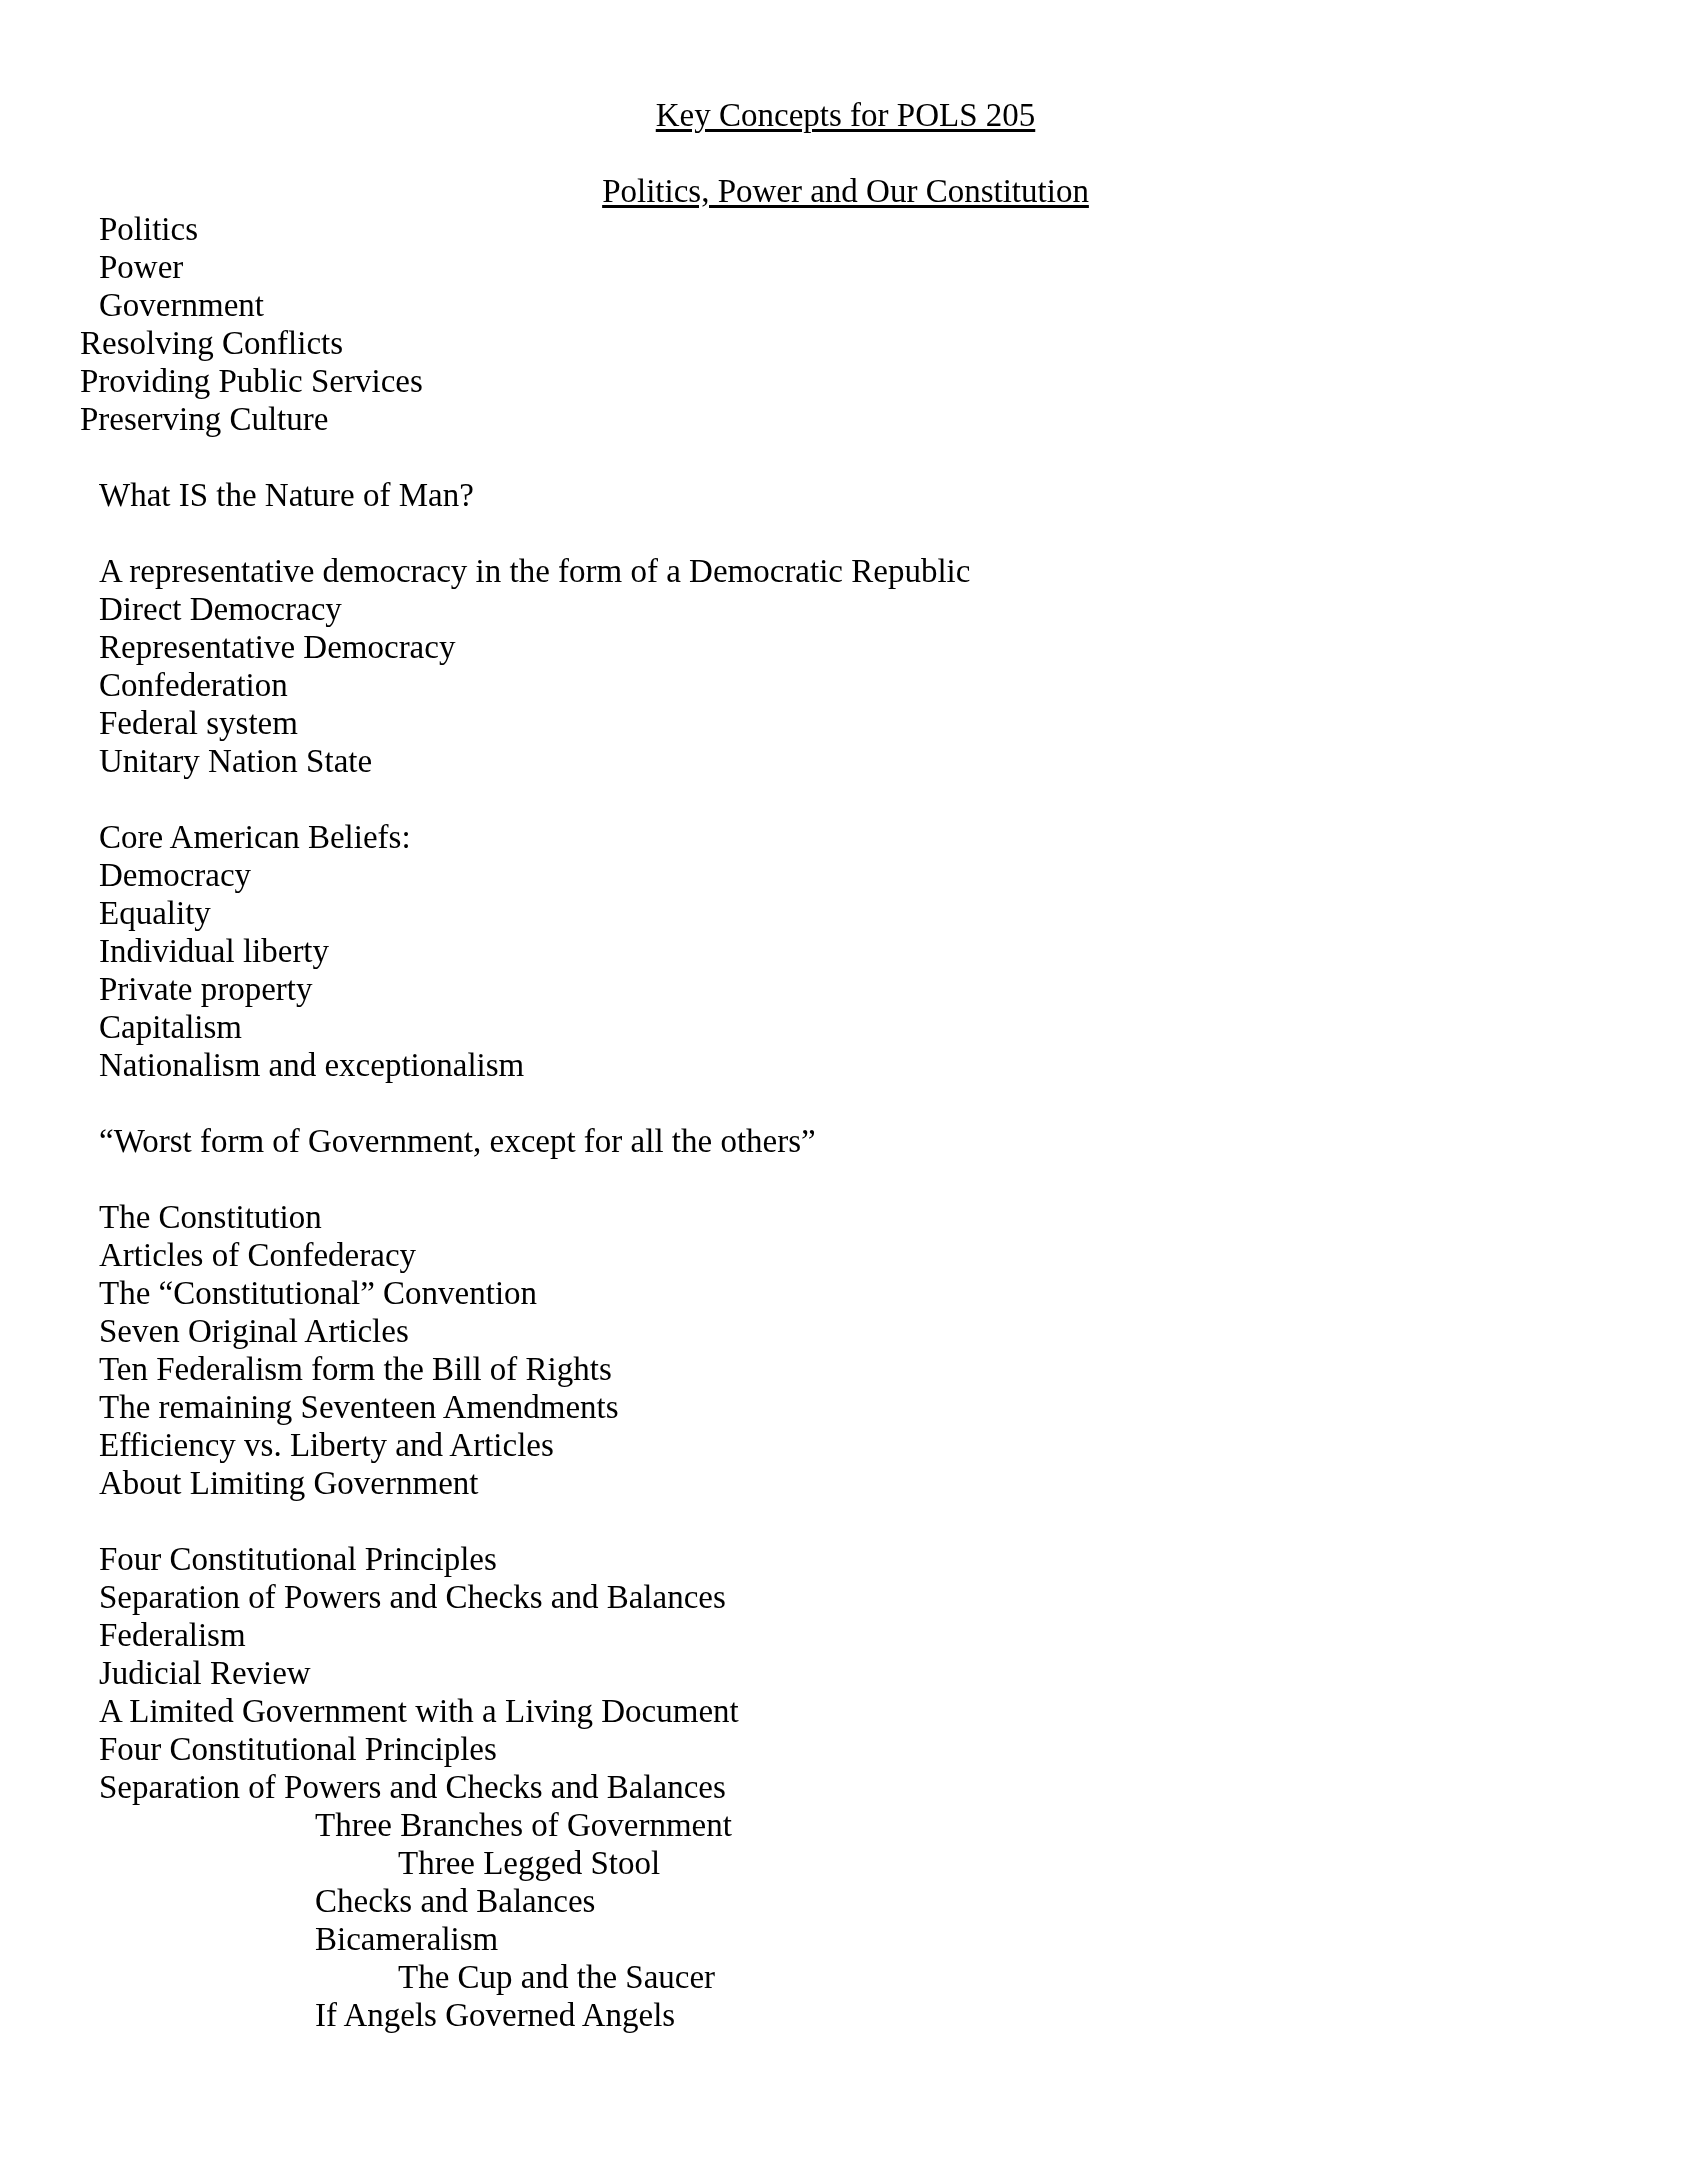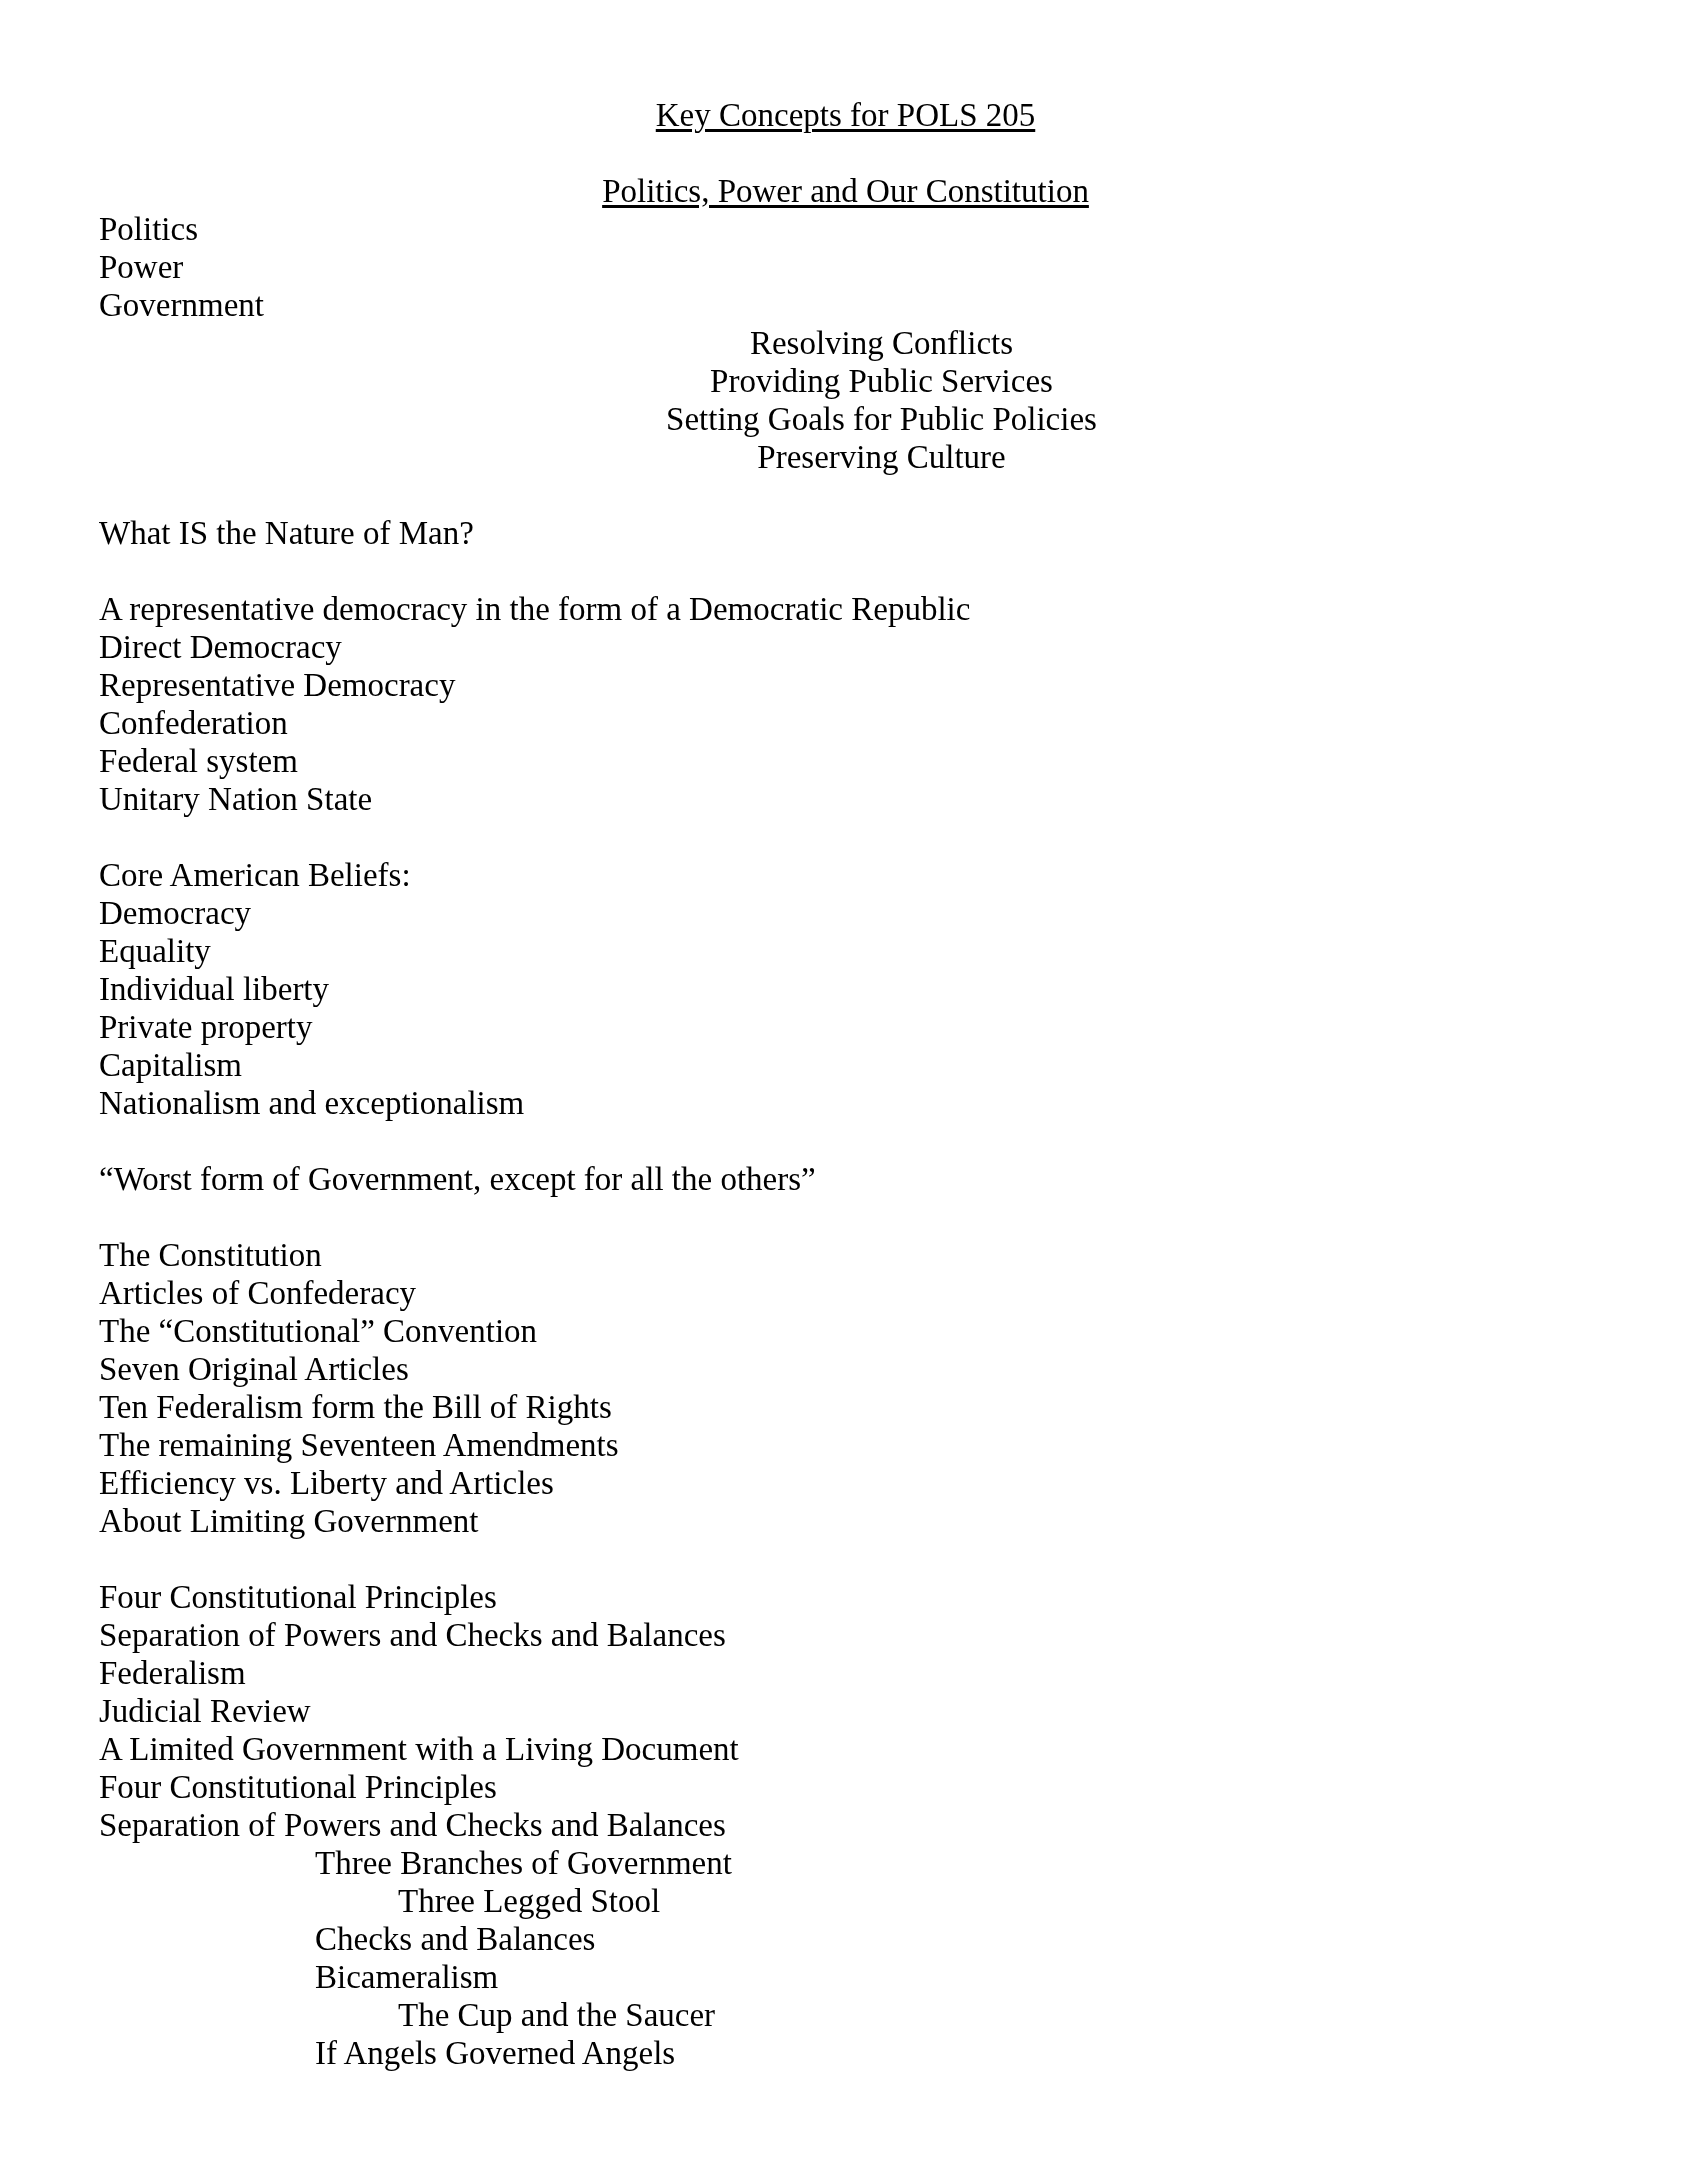--- a/index.html
+++ b/index.html
@@ -27,39 +27,38 @@
   }
   .center {
     padding-left: 8px;
     text-align: center;
   }
   .underline {
     text-decoration: underline;
     text-underline-offset: 3px;
   }
   .indent-0 { }
-  .indent-1 { padding-left: 80px; text-align: center; }
+  .indent-1 { padding-left: 80px; }
   .indent-2 { }
   .indent-3 { padding-left: 299px; margin-left: 16px; }
   .indent-4 { padding-left: 398px; }
 </style>
 </head>
 <body>
 
 <div class="page">
   <div class="line center underline">Key Concepts for POLS 205</div>
   <div class="line"></div>
   <div class="line center underline">Politics, Power and Our Constitution</div>
   <div id="outline">
       <div class="line indent-0">Politics</div>
       <div class="line indent-0">Power</div>
       <div class="line indent-0">Government</div>
       <div class="line indent-1">Resolving Conflicts</div>
       <div class="line indent-1">Providing Public Services</div>
-      <div class="line indent-1">Setting Goals for Public Policies</div>
       <div class="line indent-1">Preserving Culture</div>
       <div class="line indent-0"></div>
       <div class="line indent-0">What IS the Nature of Man?</div>
       <div class="line indent-0"></div>
       <div class="line indent-0">A representative democracy in the form of a Democratic Republic</div>
       <div class="line indent-2">Direct Democracy</div>
       <div class="line indent-2">Representative Democracy</div>
       <div class="line indent-2">Confederation</div>
       <div class="line indent-2">Federal system</div>
       <div class="line indent-2">Unitary Nation State</div>

